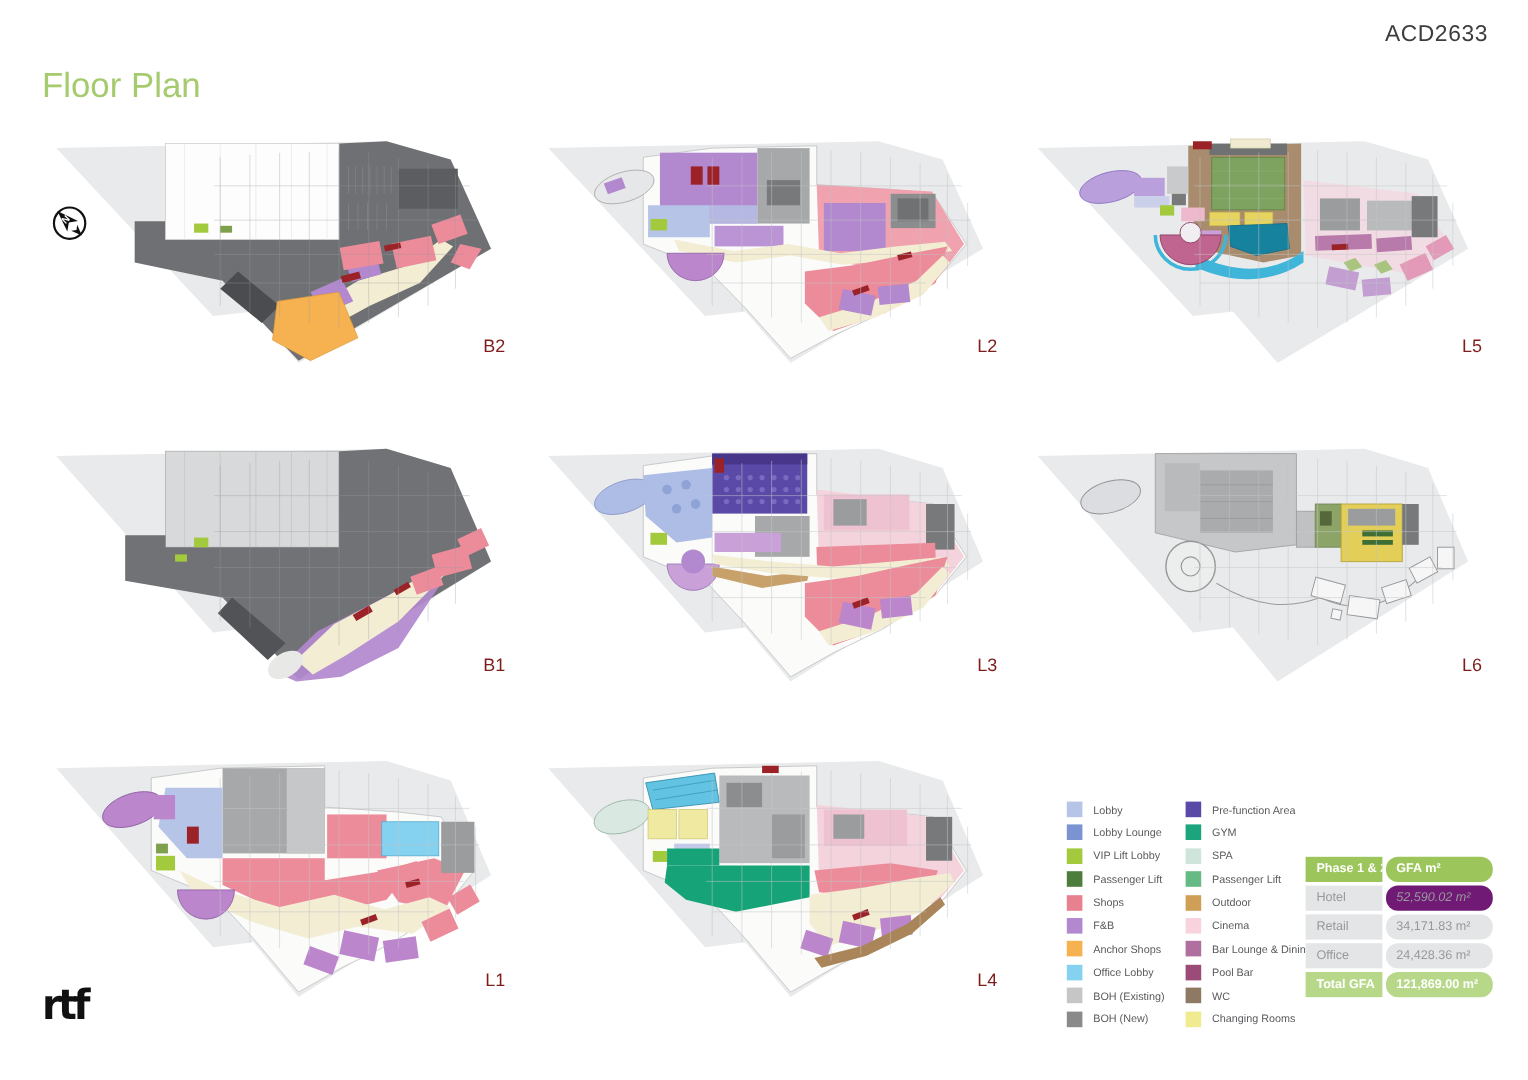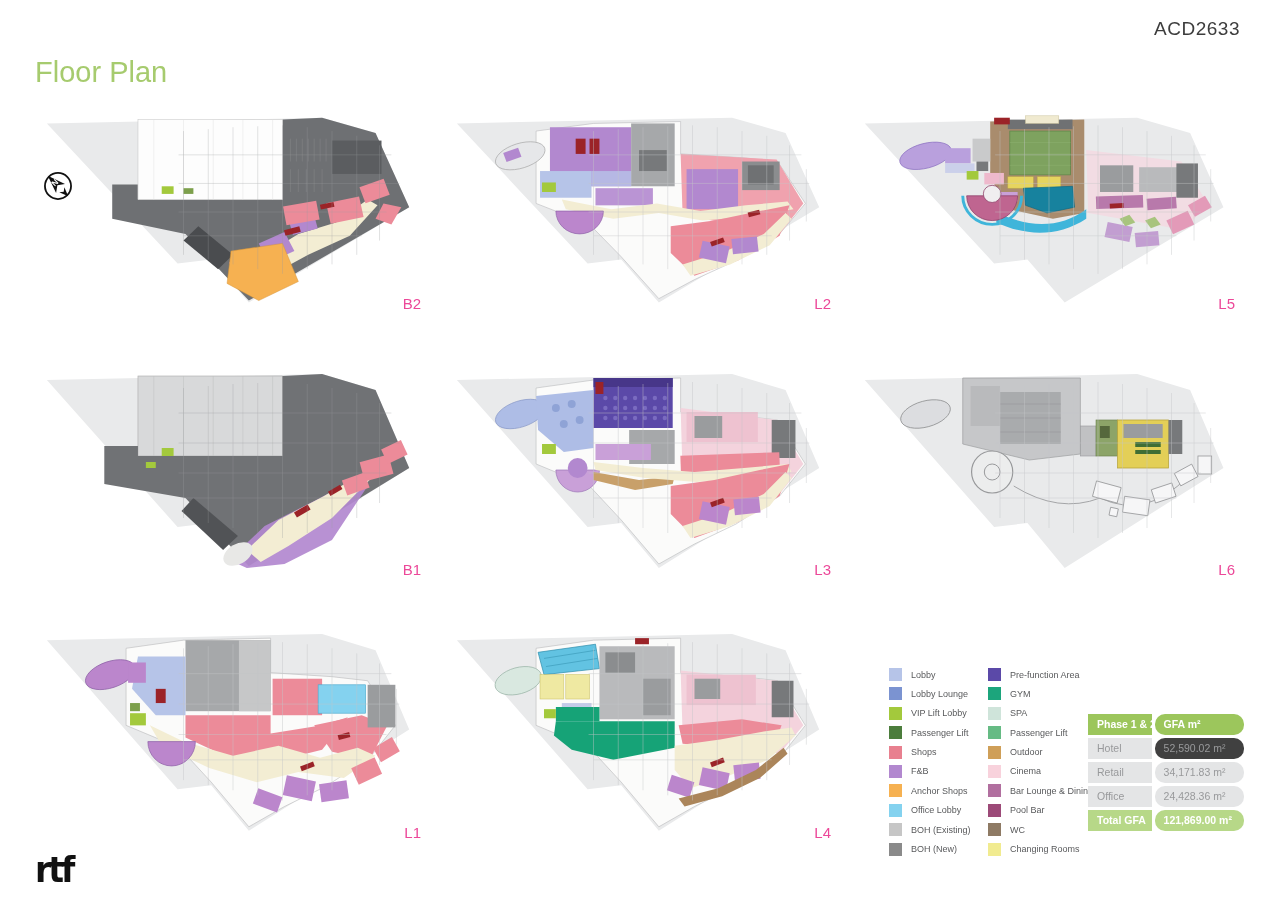--- a/index.html
+++ b/index.html
@@ -2,21 +2,21 @@
 <html><head>
 <meta charset="utf-8">
 <style>
   html,body{margin:0;padding:0;background:#fff;}
   .page{position:relative;width:1273px;height:900px;background:#ffffff;overflow:hidden;
         font-family:"Liberation Sans",sans-serif;}
   .proj-code{position:absolute;top:18px;right:33px;font-size:19px;color:#3d3d3d;letter-spacing:.5px;}
   .page-title{position:absolute;top:56px;left:35px;font-size:29px;color:#a6cb6e;font-weight:400;}
   .panel{position:absolute;}
   .panel svg.plan{width:100%;height:100%;display:block;}
-  .panel-label{position:absolute;right:10px;bottom:0;font-size:15px;color:#ec4899;}
+  .panel-label{position:absolute;right:10px;bottom:15px;font-size:15px;color:#7f1d1d;}
   #p-b2{left:35px;top:112px;width:396px;height:200px;}
   #p-l2{left:445px;top:112px;width:396px;height:200px;}
   #p-l5{left:853px;top:112px;width:392px;height:200px;}
   #p-b1{left:35px;top:368px;width:396px;height:210px;}
   #p-l3{left:445px;top:368px;width:396px;height:210px;}
   #p-l6{left:853px;top:368px;width:392px;height:210px;}
   #p-l1{left:35px;top:628px;width:396px;height:213px;}
   #p-l4{left:445px;top:628px;width:396px;height:213px;}
   .north{position:absolute;left:5px;top:56px;width:36px;height:36px;}
   
@@ -29,21 +29,21 @@
   .legend-label{font-size:9px;color:#595a5c;white-space:nowrap;}
   
   .gfa-table{position:absolute;left:1088px;top:714px;width:156px;}
   .gfa-row{display:flex;margin-bottom:3px;}
   .gfa-cell{height:21px;line-height:21px;padding-left:9px;font-size:10.5px;overflow:hidden;white-space:nowrap;}
   .gfa-cell.c0{width:57px;margin-right:3px;}
   .gfa-cell.c1{width:84px;border-radius:10px;}
   .gfa-row.hdr .gfa-cell,.gfa-row.total .gfa-cell{color:#ffffff;font-weight:bold;}
   .gfa-row.data .gfa-cell{color:#98999b;}
   
-  .footer{position:absolute;left:35px;top:850px;display:flex;align-items:center;}
+  .footer{position:absolute;left:35px;top:818px;display:flex;align-items:center;}
   .rtf-logo{font-family:"DejaVu Sans",sans-serif;font-weight:900;font-size:33px;color:#111;
             letter-spacing:-3px;margin-right:12px;transform:scaleY(1.05);}
   .footer-text{font-size:27px;color:#1c1c1c;letter-spacing:.5px;}
 </style>
 </head>
 <body>
 
 <div class="page">
 
   <svg width="0" height="0" style="position:absolute" aria-hidden="true">
@@ -440,21 +440,21 @@
       </div>
   </div>
 
   <div class="gfa-table" id="gfa-table">
       <div class="gfa-row hdr">
         <div class="gfa-cell c0" style="background: rgb(156, 198, 92);">Phase 1 &amp; 2</div>
         <div class="gfa-cell c1" style="background: rgb(156, 198, 92);">GFA m²</div>
       </div>
       <div class="gfa-row data">
         <div class="gfa-cell c0" style="background: rgb(228, 229, 230);">Hotel</div>
-        <div class="gfa-cell c1" style="background: #404040;">52,590.02 m²</div>
+        <div class="gfa-cell c1" style="background: #701a75; font-style: italic;">52,590.02 m²</div>
       </div>
       <div class="gfa-row data">
         <div class="gfa-cell c0" style="background: rgb(228, 229, 230);">Retail</div>
         <div class="gfa-cell c1" style="background: rgb(228, 229, 230);">34,171.83 m²</div>
       </div>
       <div class="gfa-row data">
         <div class="gfa-cell c0" style="background: rgb(228, 229, 230);">Office</div>
         <div class="gfa-cell c1" style="background: rgb(228, 229, 230);">24,428.36 m²</div>
       </div>
       <div class="gfa-row total">

